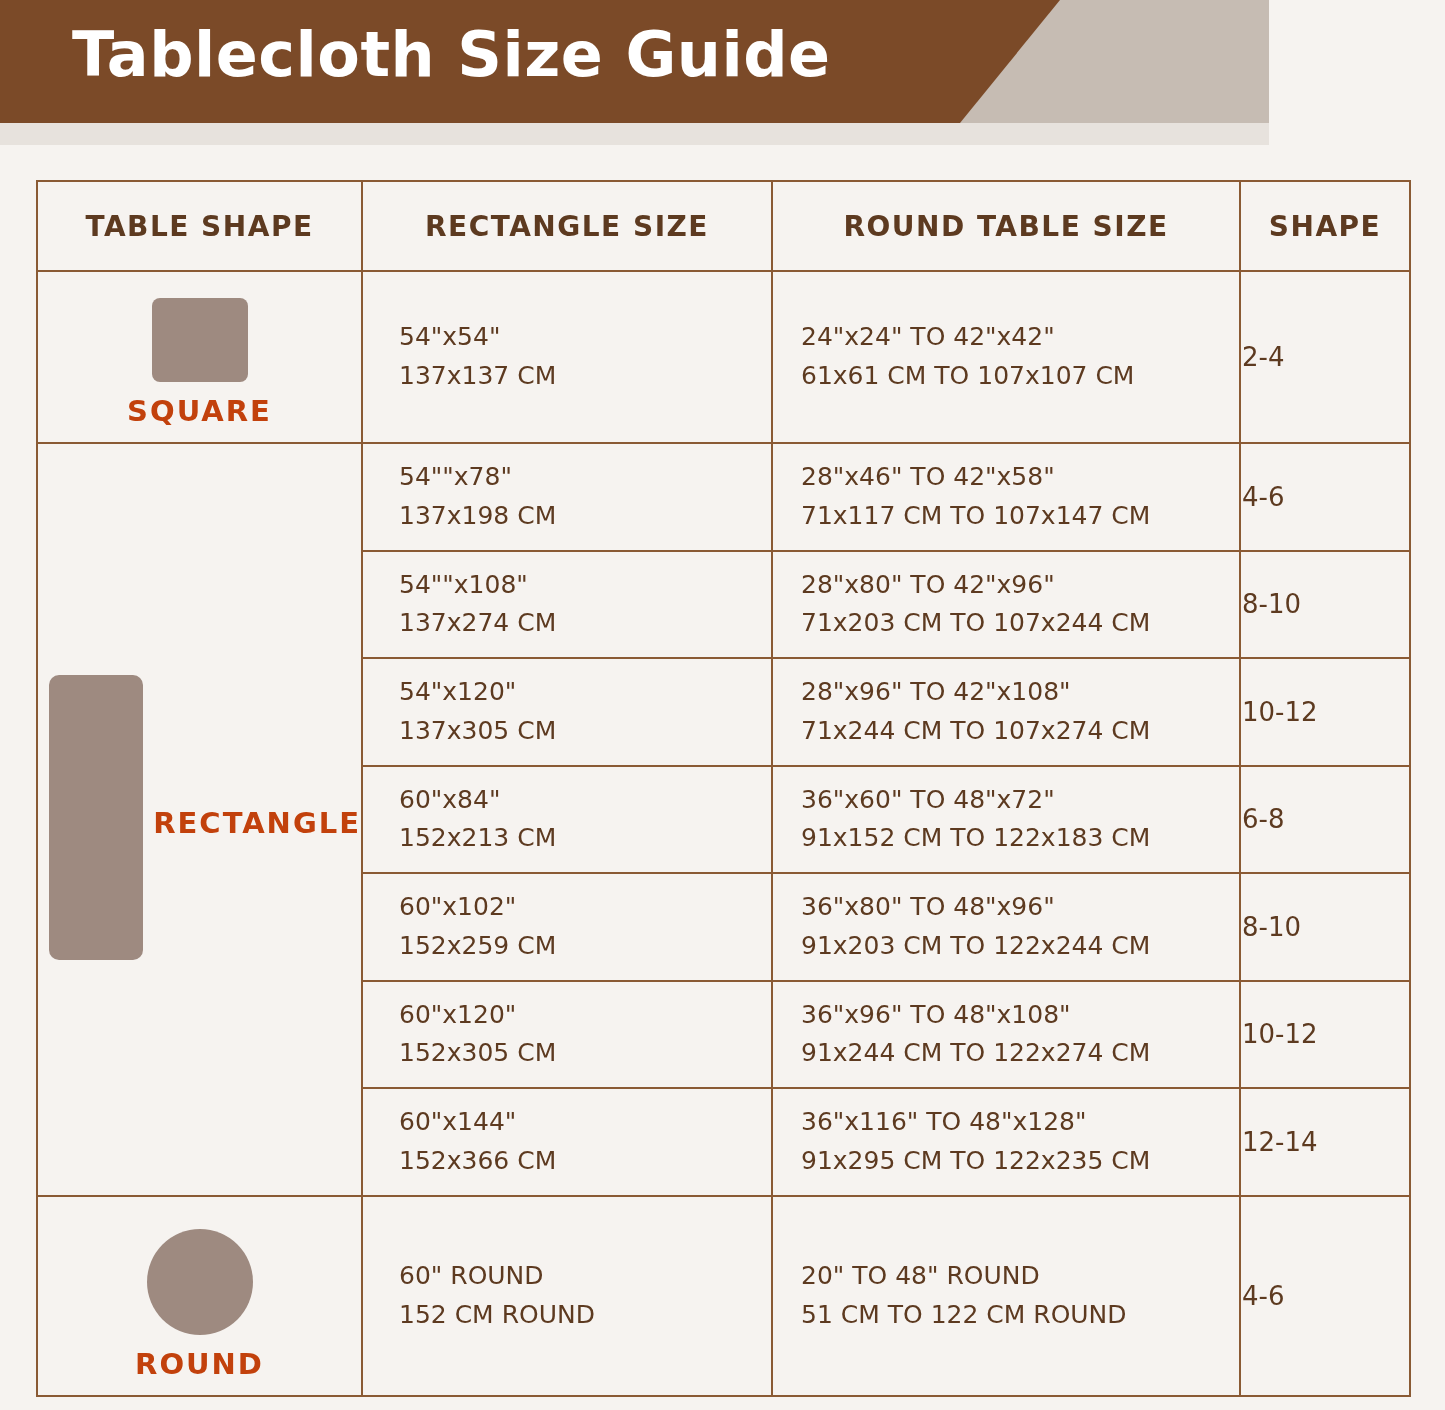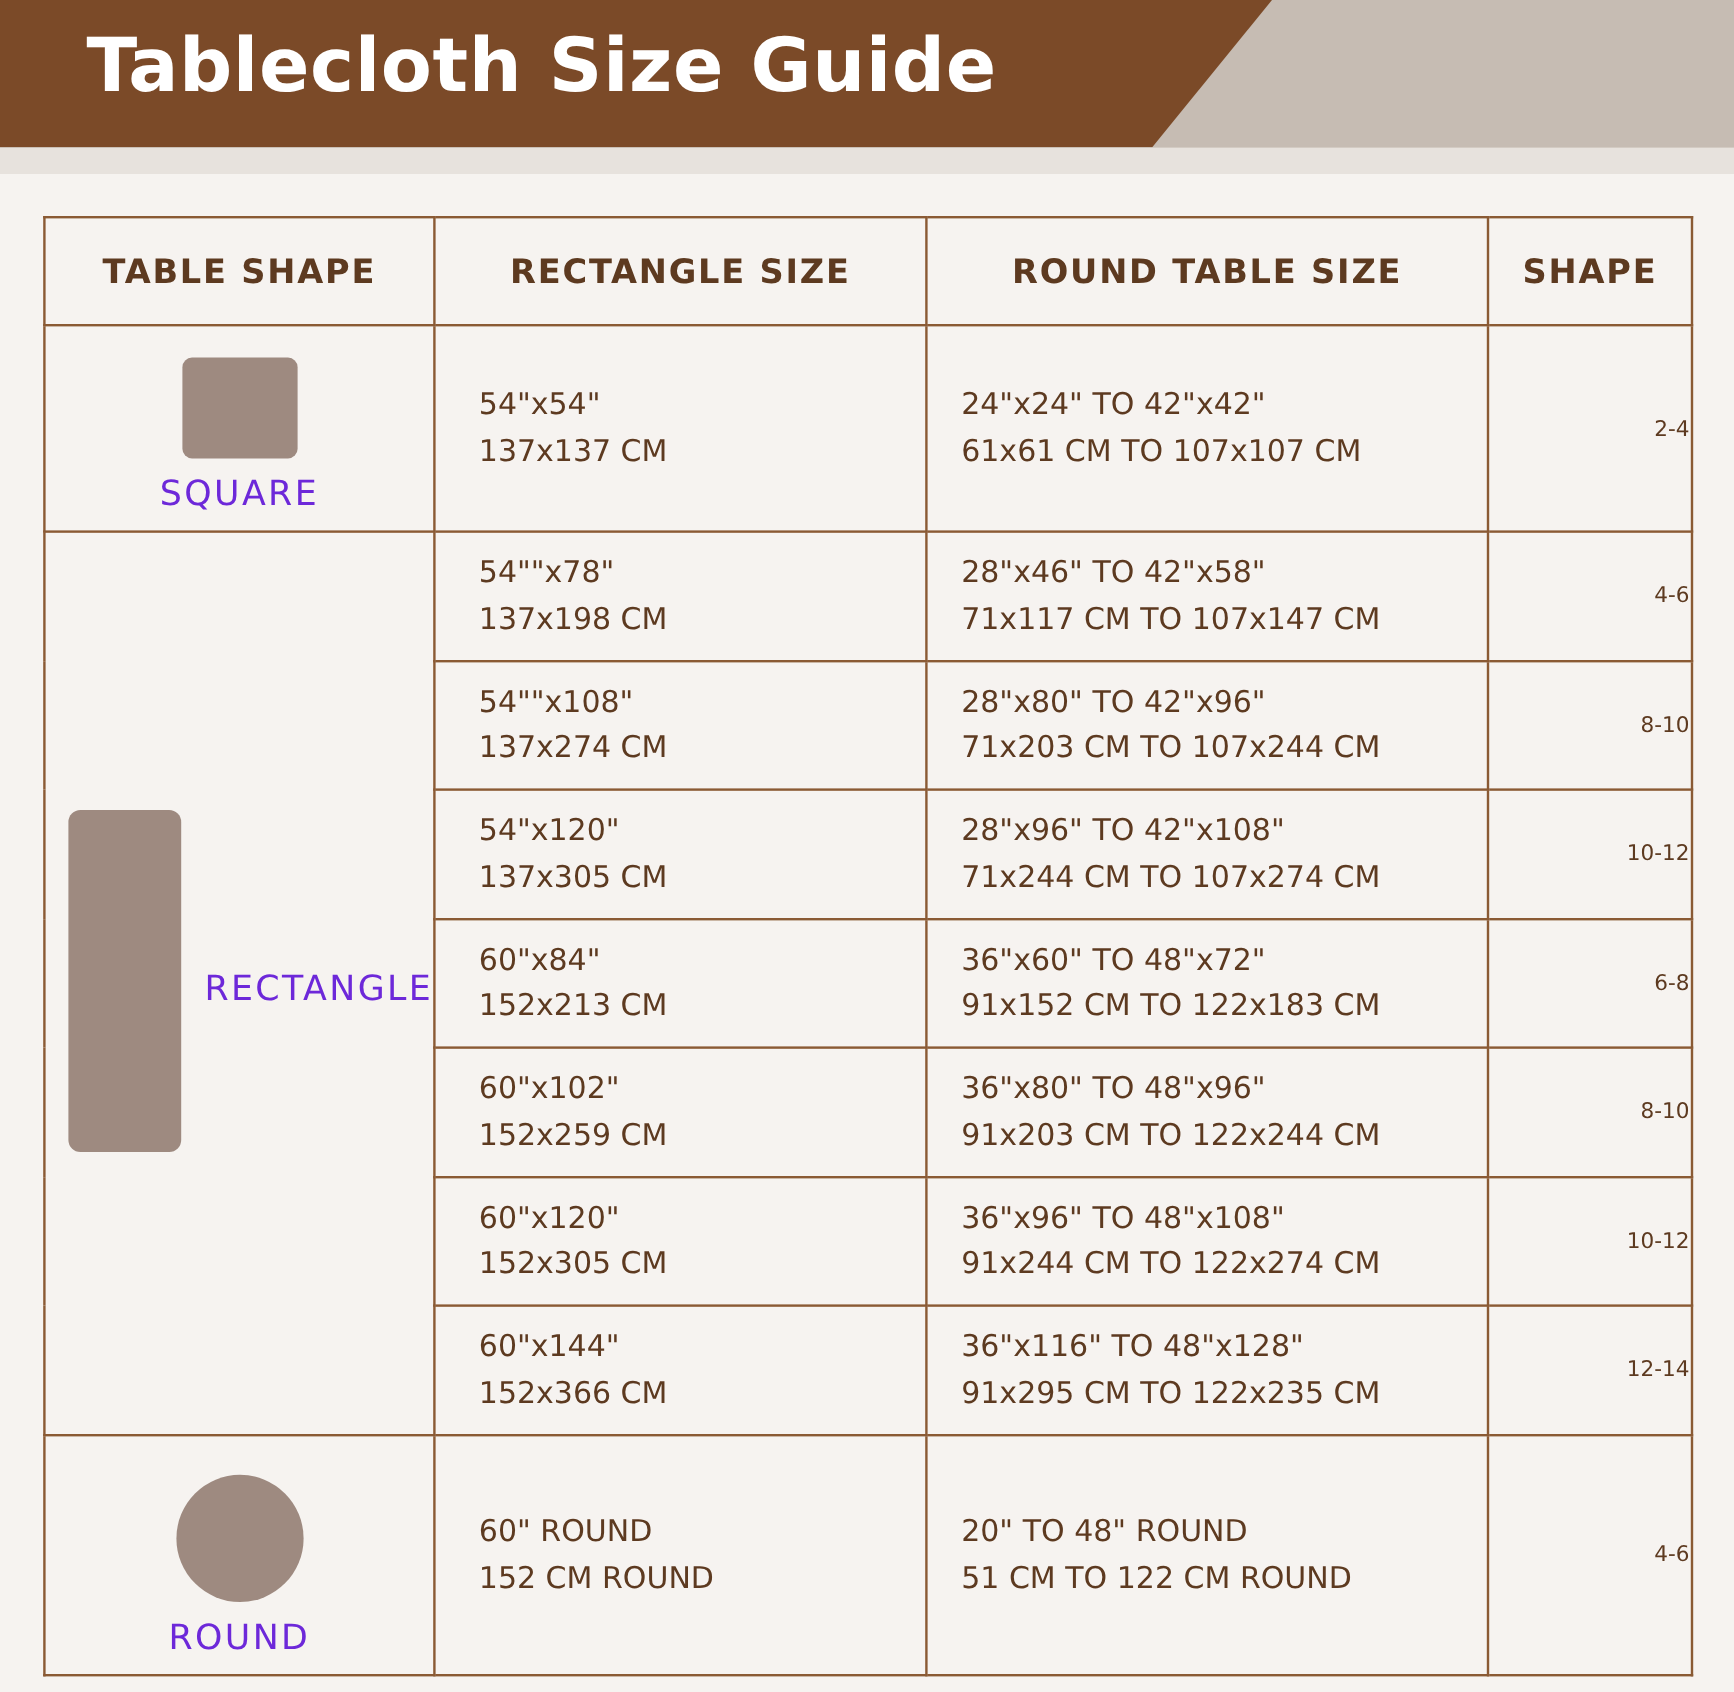--- a/index.html
+++ b/index.html
@@ -10,21 +10,21 @@
     width: 1445px;
     height: 1410px;
     background: #f6f3f0;
     font-family: "Liberation Sans", sans-serif;
     overflow: hidden;
   }
 
   
   .banner {
     position: relative;
-    width: 1445px;
+    width: 1269px;
     height: 145px;
     background: #c6bcb3;
     overflow: hidden;
   }
   .banner-brown {
     position: absolute;
     left: 0;
     top: 0;
     width: 1060px;
     height: 123px;
@@ -89,36 +89,36 @@
     font-size: 25px;
     line-height: 1.55;
     padding: 14px 0 14px 36px;
     text-align: left;
     color: #5d3a20;
     white-space: nowrap;
   }
   td.cell-fits { padding-left: 28px; }
   td.cell-seats {
     font-family: "DejaVu Sans", sans-serif;
-    font-size: 18px;
-    text-align: right;
+    font-size: 26px;
+    text-align: left;
     color: #5d3a20;
   }
 
   
   td.cell-shape {
     text-align: center;
     padding: 10px 0 14px 0;
   }
   .shape-label {
     font-family: "DejaVu Sans", sans-serif;
     font-size: 29px;
-    font-weight: normal;
+    font-weight: bold;
     letter-spacing: 2px;
-    color: #6d28d9;
+    color: #c2410c;
     margin-top: 12px;
   }
   .swatch-square {
     width: 96px;
     height: 84px;
     background: #9e8a80;
     border-radius: 8px;
     margin: 16px auto 0 auto;
   }
   .swatch-rect {

